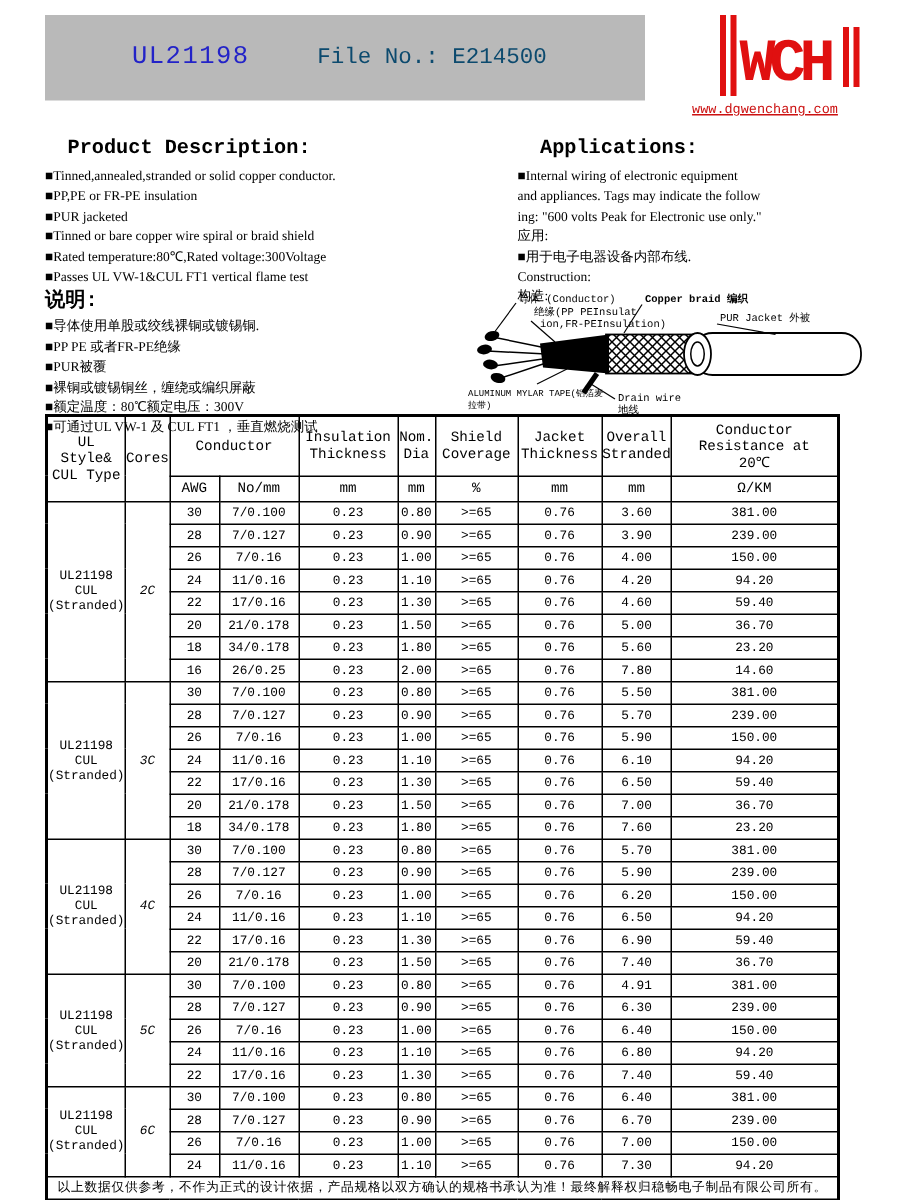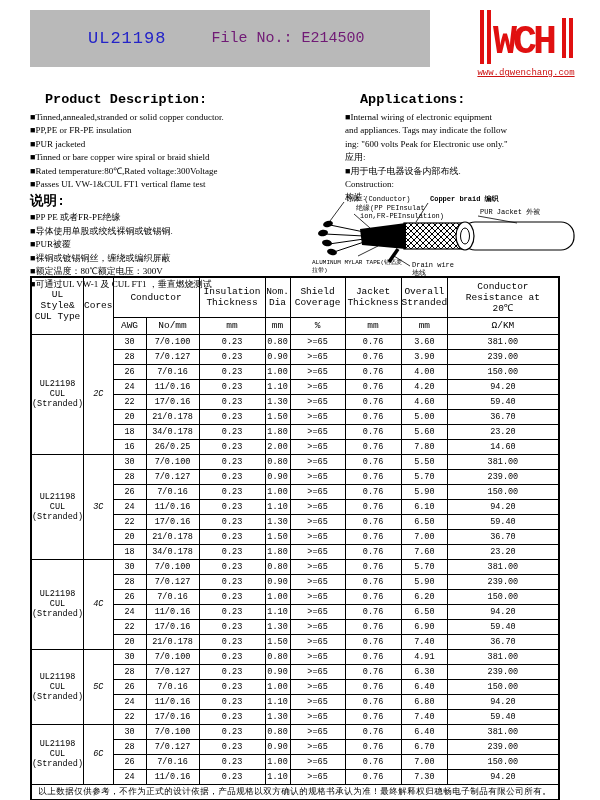--- a/index.html
+++ b/index.html
@@ -3,24 +3,24 @@
 <meta charset="utf-8">
 <style>
   html,body{margin:0;padding:0;background:#fff;}
   #page{position:relative;width:600px;height:800px;background:#fff;overflow:hidden;
         font-family:"Liberation Mono","DejaVu Sans Mono",monospace;color:#000;}
 
   
   .banner{position:absolute;left:30px;top:10px;width:400px;height:57px;background:#b9b9b9;
           display:flex;align-items:center;}
   .banner .title{margin-left:58px;font-size:17px;color:#2323c8;letter-spacing:1px;}
-  .banner .fileno{margin-left:45px;font-size:15px;color:#701a75;}
+  .banner .fileno{margin-left:45px;font-size:15px;color:#0c4a6e;}
 
   .logo{position:absolute;left:478px;top:8px;}
-  .weblink{position:absolute;left:456px;top:68px;width:140px;text-align:center;
+  .weblink{position:absolute;left:440px;top:68px;width:140px;text-align:center;
            font-size:9px;color:#cc1111;text-decoration:underline;}
 
   
   .col-left{position:absolute;left:30px;top:92px;width:300px;}
   .col-right{position:absolute;left:345px;top:92px;width:245px;}
   .sec-head{font-size:13.5px;font-weight:bold;line-height:16px;margin:0 0 3px 15px;}
   .bullet-line{font-size:9px;line-height:13.4px;white-space:nowrap;font-family:Liberation Serif, serif;}
   .cn-head{font-size:13.5px;font-weight:bold;line-height:17px;margin:2px 0 1px 0;}
 
   
@@ -64,22 +64,22 @@
 
   <div class="col-left">
     <div class="sec-head">Product Description:</div>
     <div class="bullet-line">■Tinned,annealed,stranded or solid copper conductor.</div>
     <div class="bullet-line">■PP,PE or FR-PE insulation</div>
     <div class="bullet-line">■PUR jacketed</div>
     <div class="bullet-line">■Tinned or bare copper wire spiral or braid shield</div>
     <div class="bullet-line">■Rated temperature:80℃,Rated voltage:300Voltage</div>
     <div class="bullet-line">■Passes UL VW-1&amp;CUL FT1 vertical flame test</div>
     <div class="cn-head">说明:</div>
+    <div class="bullet-line">■导体使用单股或绞线裸铜或镀锡铜.</div>
     <div class="bullet-line">■PP PE 或者FR-PE绝缘</div>
-    <div class="bullet-line">■导体使用单股或绞线裸铜或镀锡铜.</div>
     <div class="bullet-line">■PUR被覆</div>
     <div class="bullet-line">■裸铜或镀锡铜丝，缠绕或编织屏蔽</div>
     <div class="bullet-line">■额定温度：80℃额定电压：300V</div>
     <div class="bullet-line">■可通过UL VW-1 及 CUL FT1 ，垂直燃烧测试</div>
   </div>
 
   <div class="col-right">
     <div class="sec-head">Applications:</div>
     <div class="bullet-line">■Internal wiring of electronic equipment</div>
     <div class="bullet-line">and appliances. Tags may indicate the follow</div>

